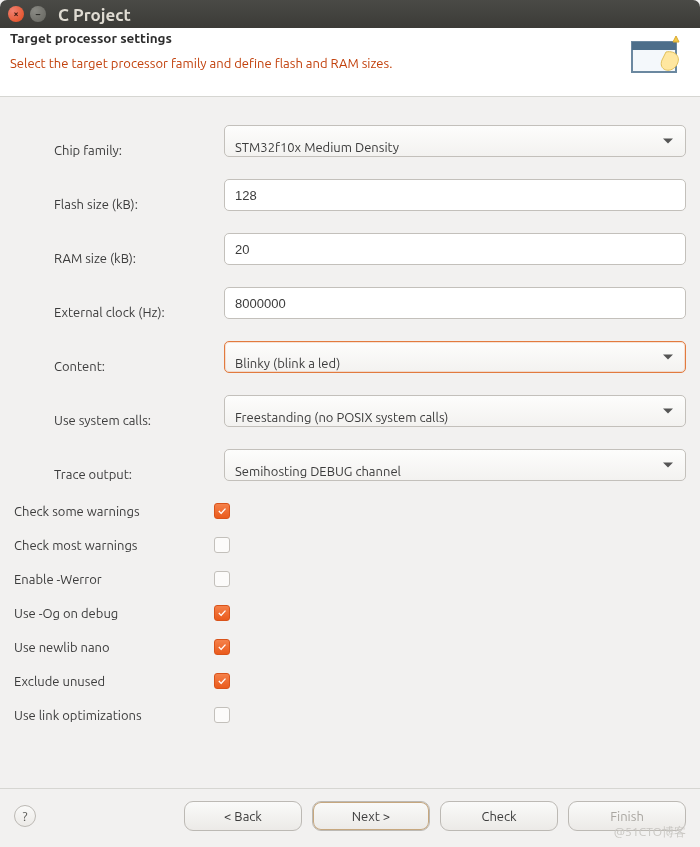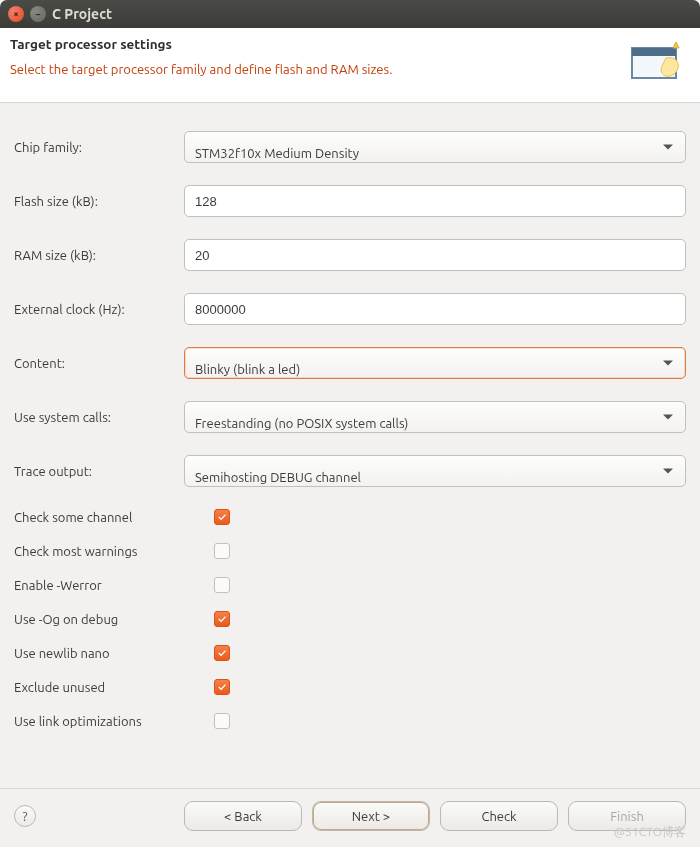--- a/index.html
+++ b/index.html
@@ -26,46 +26,48 @@
 }
 .win-btns { display: flex; gap: 6px; }
 .win-btn {
   width: 16px; height: 16px; border-radius: 50%;
   display: flex; align-items: center; justify-content: center;
   font-size: 9px; font-weight: bold;
 }
 .win-close { background: radial-gradient(circle at 30% 30%, #f08070, #e24a1c); color:#3a1a10; }
 .win-min { background: radial-gradient(circle at 30% 30%, #8a8a84, #64645e); color:#2a2a26; }
 .win-title {
-  color: #dfdbd2; font-weight: bold; font-size: 14px;
+  color: #dfdbd2; font-weight: bold; font-size: 17px;
+  margin-left: 6px;
 }
 .header {
   background: #ffffff;
   border-bottom: 1px solid #d6d6d2;
-  padding: 8px 14px 16px 10px;
+  padding: 2px 14px 16px 10px;
   display: flex;
   justify-content: space-between;
   align-items: flex-start;
 }
 .header-text h1 {
   font-size: 13.5px; font-weight: bold; color: #2e2e2e;
   margin-bottom: 10px;
 }
 .header-text p { font-size: 13px; color: #c2410c; }
 .header-icon svg { display:block; }
 
 .body {
   flex: 1;
   padding: 28px 14px 0 14px;
   overflow: auto;
 }
 .row {
   display: flex;
-  align-items: center;
+  align-items: flex-end;
   margin-bottom: 22px;
+  margin-left: 40px;
 }
 .row .label {
   width: 170px;
   font-size: 13px;
   color: #3c3c3c;
 }
 .field-wrap { flex: 1; }
 .select {
   width: 100%;
   height: 32px;
@@ -242,21 +244,21 @@
   <div class="row">
     <div class="label">Trace output:</div>
     <div class="field-wrap">
       <div class="select">
         <span>Semihosting DEBUG channel</span>
       </div>
     </div>
   </div>
 
   <div class="check-row">
-    <div class="label">Check some channel</div>
+    <div class="label">Check some warnings</div>
     <div class="checkbox checked"></div>
   </div>
   <div class="check-row">
     <div class="label">Check most warnings</div>
     <div class="checkbox"></div>
   </div>
   <div class="check-row">
     <div class="label">Enable -Werror</div>
     <div class="checkbox"></div>
   </div>

